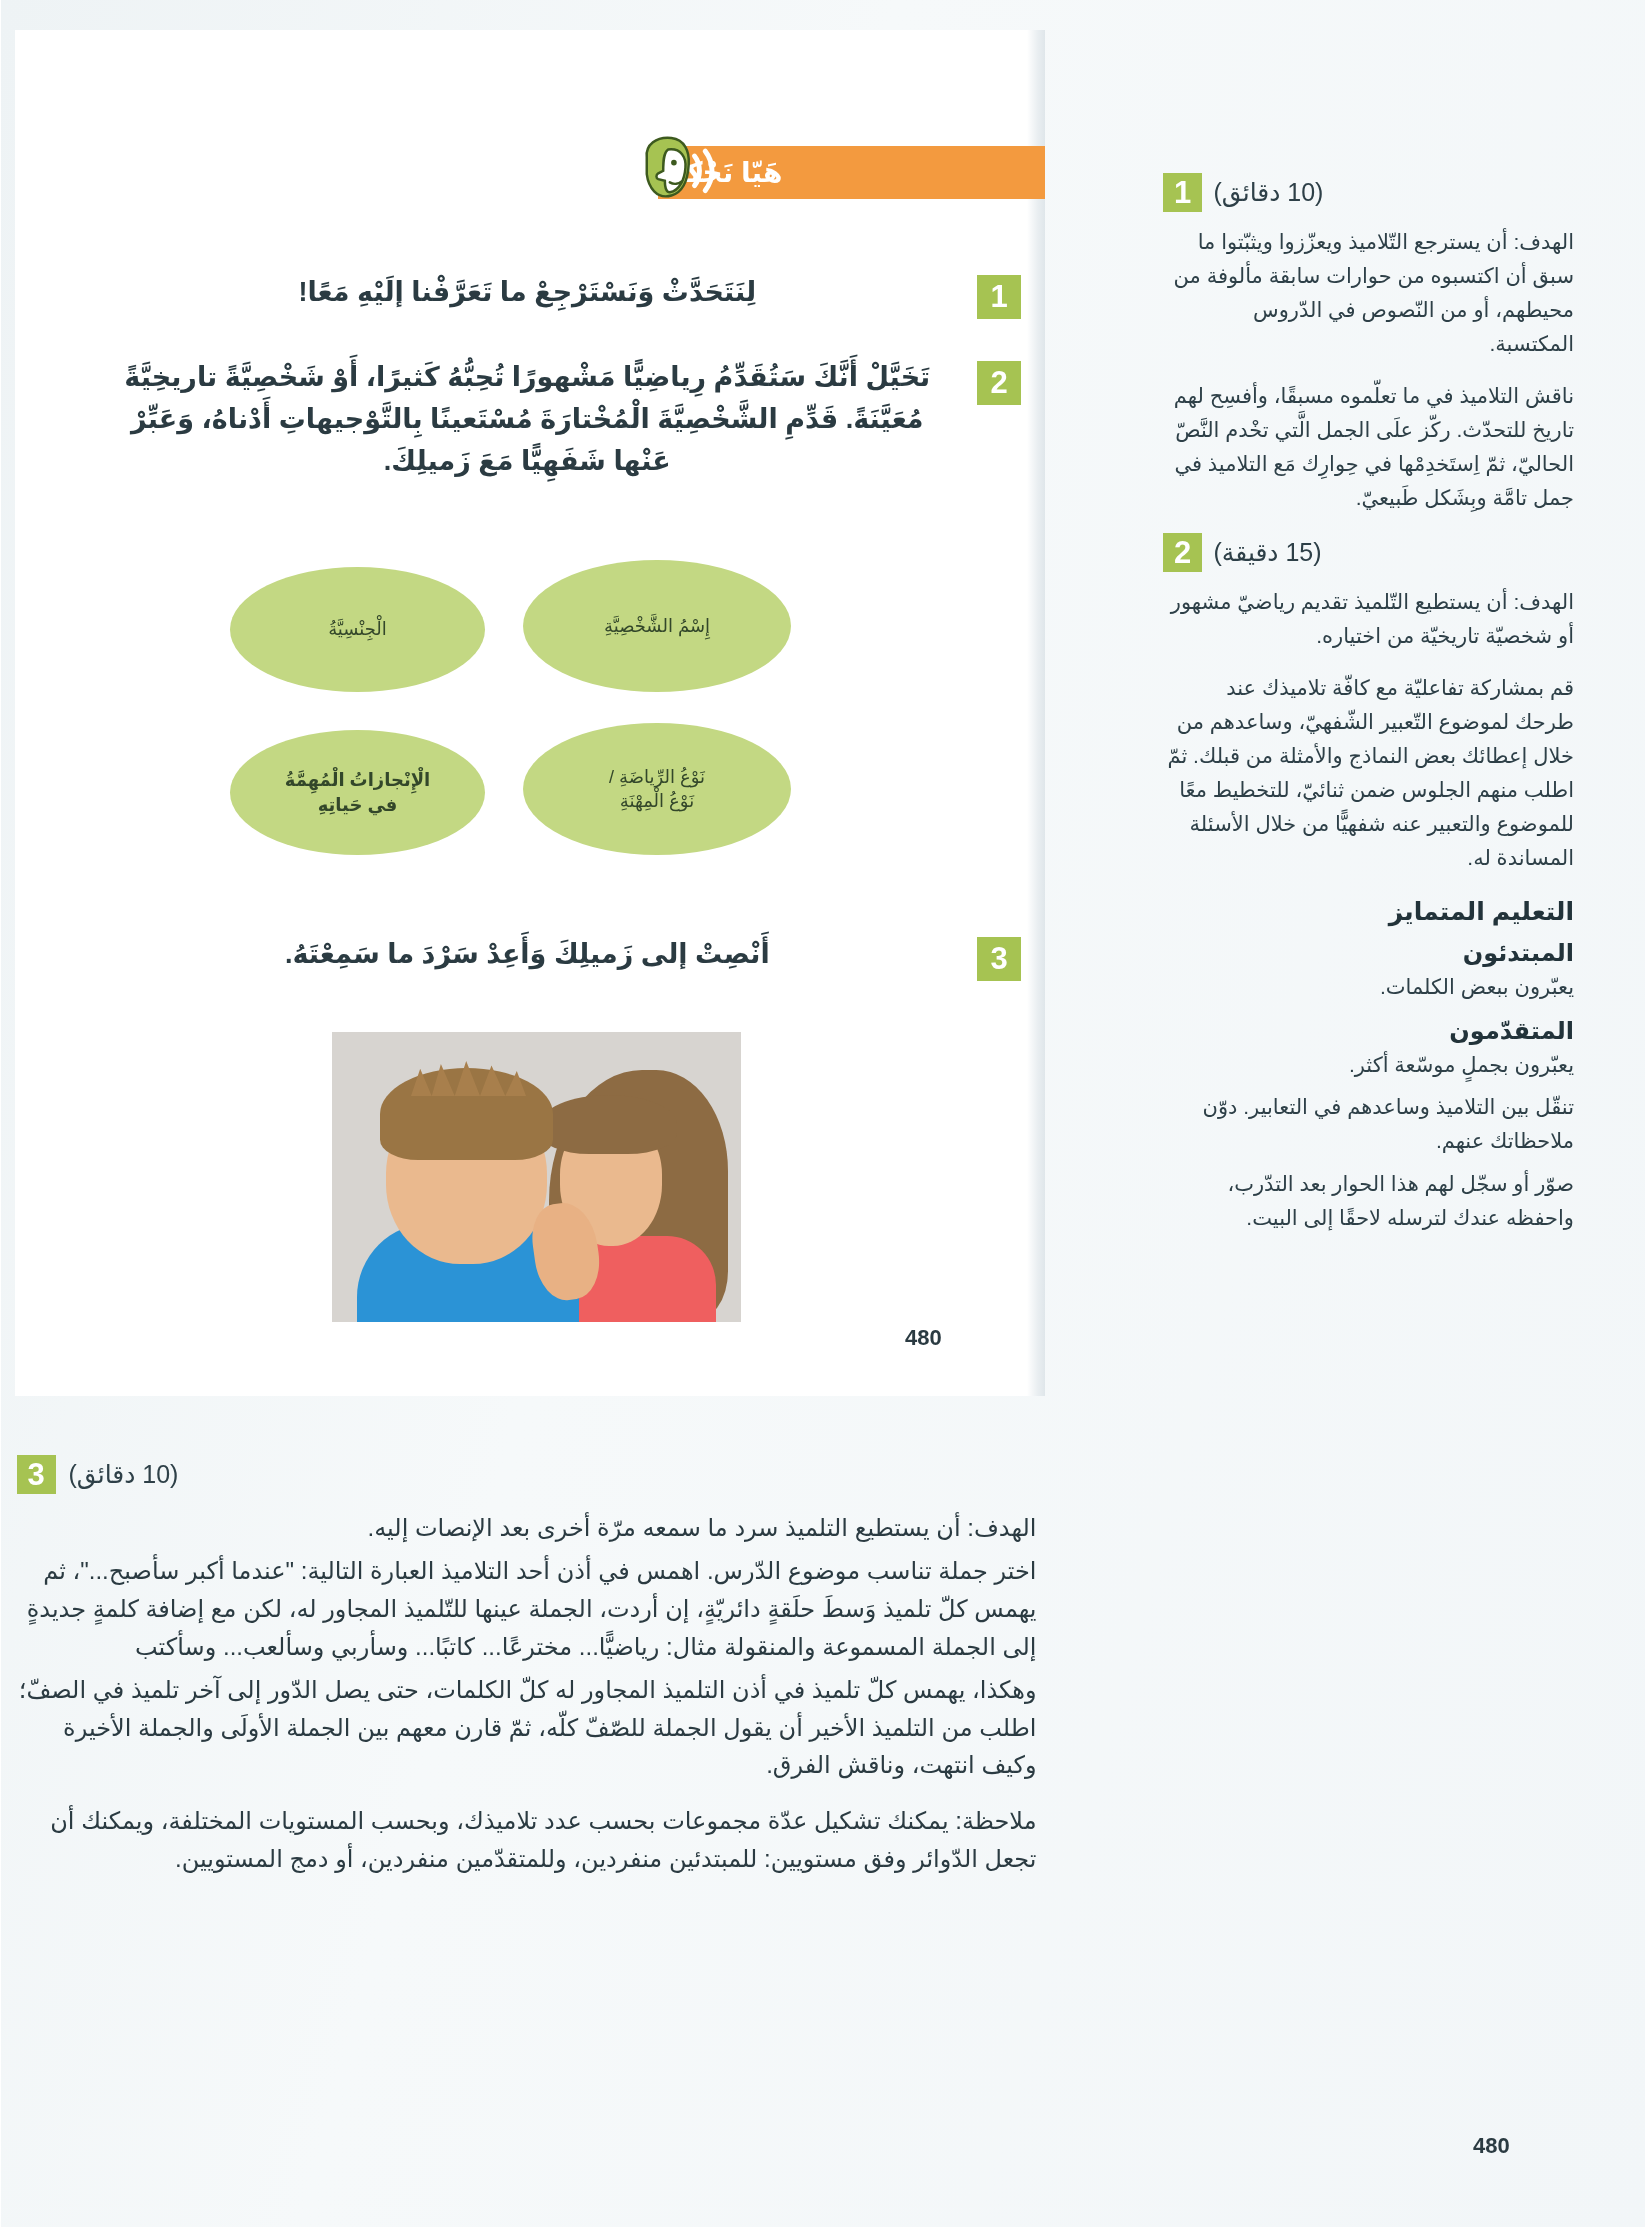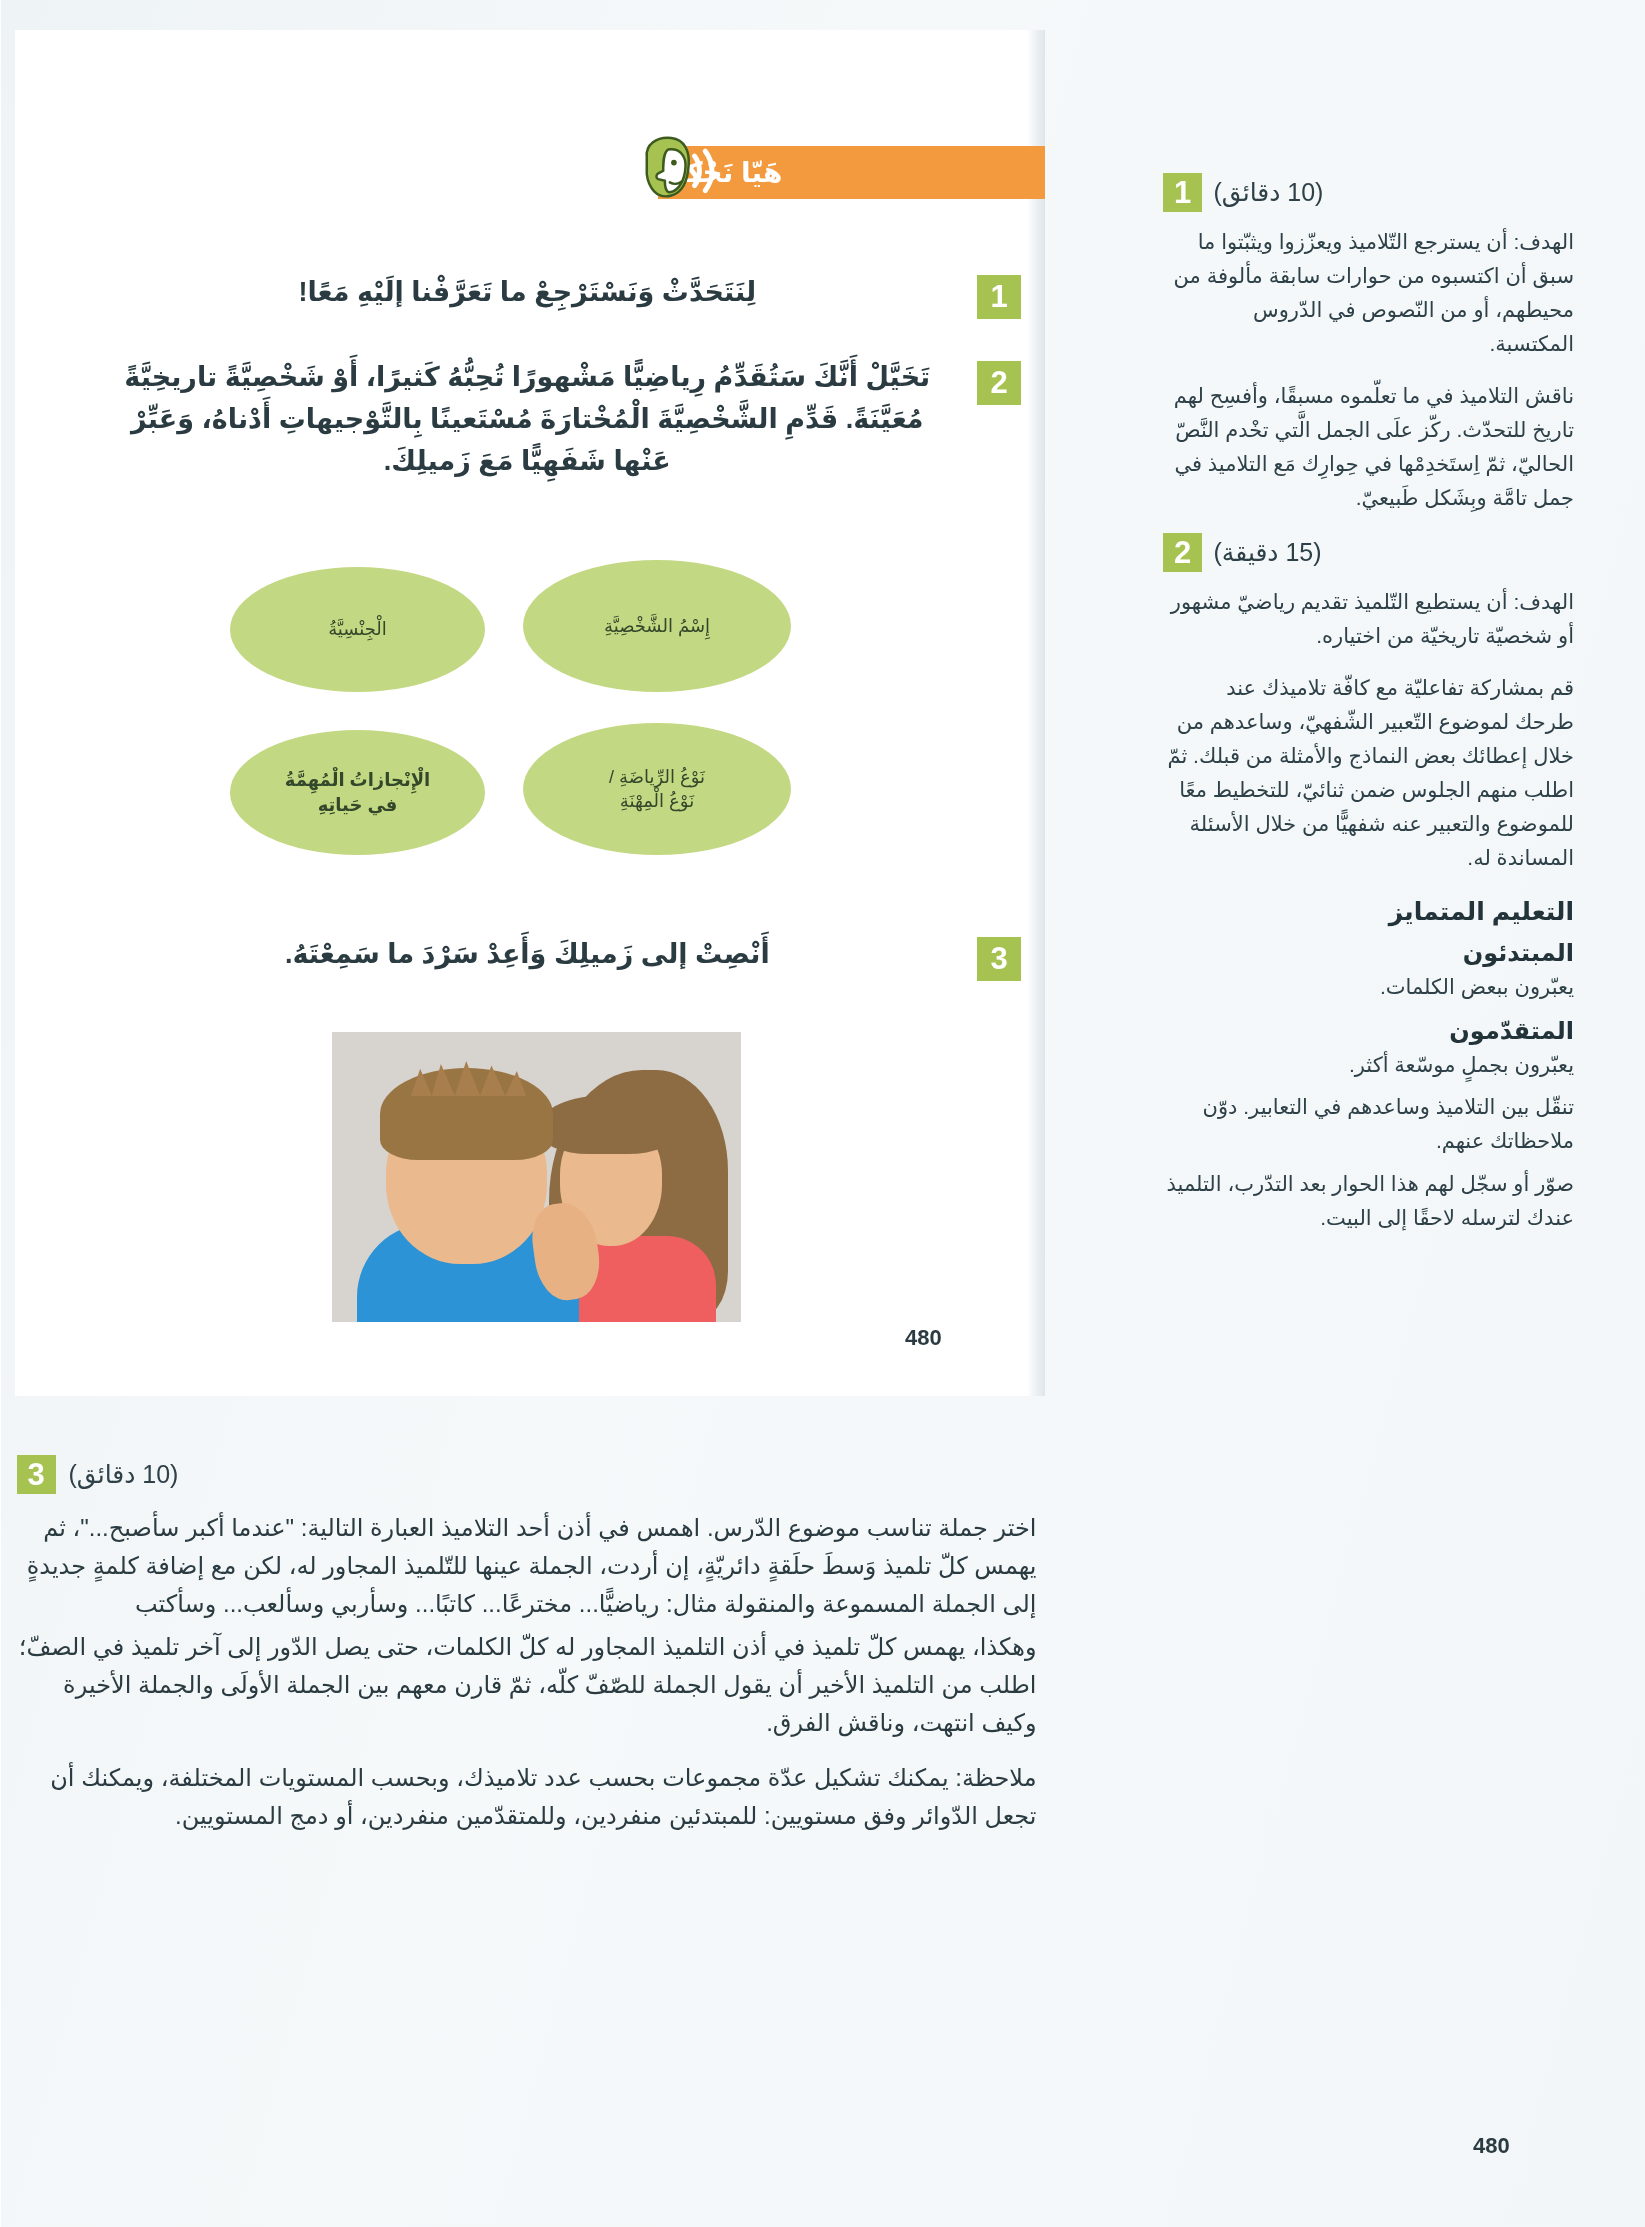--- a/index.html
+++ b/index.html
@@ -415,31 +415,32 @@
 
     <div class="sb-h3">التعليم المتمايز</div>
 
     <div class="sb-h4">المبتدئون</div>
     <p class="sb-para" style="margin-bottom:8.2px;">يعبّرون ببعض الكلمات.</p>
 
     <div class="sb-h4">المتقدّمون</div>
     <p class="sb-para" style="margin-bottom:8.2px;">يعبّرون بجملٍ موسّعة أكثر.</p>
 
     <p class="sb-para" style="margin-bottom:8.2px;">تنقّل بين التلاميذ وساعدهم في التعابير. دوّن ملاحظاتك عنهم.</p>
-    <p class="sb-para">صوّر أو سجّل لهم هذا الحوار بعد التدّرب، التلميذ عندك لترسله لاحقًا إلى البيت.</p>
+    <p class="sb-para">صوّر أو سجّل لهم هذا الحوار بعد التدّرب، واحفظه عندك لترسله لاحقًا إلى البيت.</p>
 
   </div>
 
   <div class="bottom-notes">
     <div class="bn-head">
       <div class="bn-head-inner">
         <div class="num-badge">3</div>
         <div class="sb-time">(10 دقائق)</div>
       </div>
     </div>
+    <p class="bn-para">الهدف: أن يستطيع التلميذ سرد ما سمعه مرّة أخرى بعد الإنصات إليه.</p>
     <p class="bn-para">اختر جملة تناسب موضوع الدّرس. اهمس في أذن أحد التلاميذ العبارة التالية: "عندما أكبر سأصبح..."، ثم يهمس كلّ تلميذ وَسطَ حلَقةٍ دائريّةٍ، إن أردت، الجملة عينها للتّلميذ المجاور له، لكن مع إضافة كلمةٍ جديدةٍ إلى الجملة المسموعة والمنقولة مثال: رياضيًّا... مخترعًا... كاتبًا... وسأربي وسألعب... وسأكتب</p>
     <p class="bn-para">وهكذا، يهمس كلّ تلميذ في أذن التلميذ المجاور له كلّ الكلمات، حتى يصل الدّور إلى آخر تلميذ في الصفّ؛ اطلب من التلميذ الأخير أن يقول الجملة للصّفّ كلّه، ثمّ قارن معهم بين الجملة الأولَى والجملة الأخيرة وكيف انتهت، وناقش الفرق.</p>
     <p class="bn-para spaced">ملاحظة: يمكنك تشكيل عدّة مجموعات بحسب عدد تلاميذك، وبحسب المستويات المختلفة، ويمكنك أن تجعل الدّوائر وفق مستويين: للمبتدئين منفردين، وللمتقدّمين منفردين، أو دمج المستويين.</p>
   </div>
 
   <div class="book-folio">480</div>
 
   <div class="ghost-block" style="left:1094px; top:354px; width:461px;">&nbsp;</div>
 </div>
 

